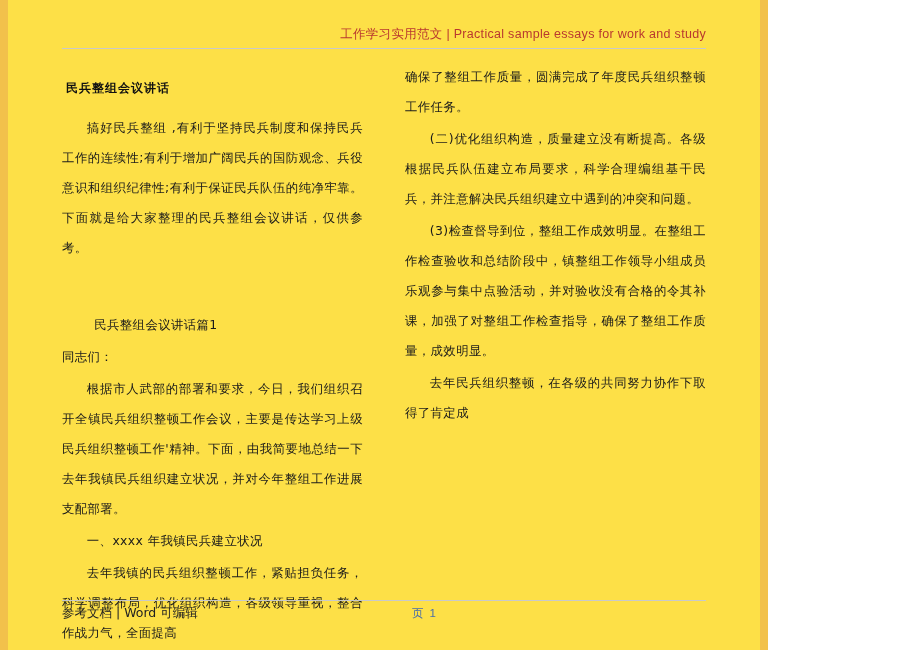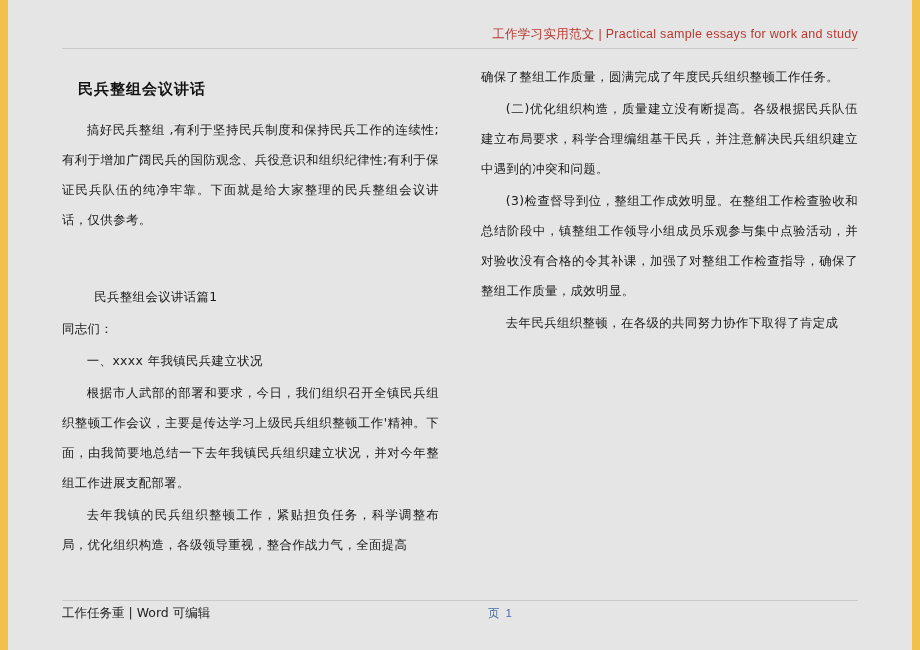--- a/index.html
+++ b/index.html
@@ -5,23 +5,23 @@
   html, body {
     margin: 0;
     padding: 0;
     background: #ffffff;
   }
   body {
     font-family: "DejaVu Sans", "Liberation Sans", sans-serif;
   }
   .page {
     position: relative;
-    width: 920px;
+    width: 768px;
     height: 650px;
-    background: #e5e5e5;
+    background: #fde047;
     box-sizing: border-box;
     overflow: hidden;
     text-decoration: underline;
   }
   
   .edge {
     position: absolute;
     top: 0;
     bottom: 0;
     width: 8px;
@@ -72,24 +72,24 @@
     right: 54px;
     bottom: 56px;
     display: flex;
     gap: 42px;
   }
   .col {
     width: 50%;
     box-sizing: border-box;
   }
   .doc-title {
-    font-size: 15px;
+    font-size: 12px;
     font-weight: bold;
     color: #111;
-    margin: 18px 0 16px 16px;
+    margin: 18px 0 16px 4px;
     letter-spacing: 1px;
     font-family: "DejaVu Sans", sans-serif;
   }
   p.para {
     font-size: 12.4px;
     color: #1a1a1a;
     line-height: 2.42;
     margin: 0 0 2px 0;
     text-align: justify;
     text-justify: inter-ideograph;
@@ -161,36 +161,36 @@
       <div class="header-rule"></div>
     </div>
 
     <div class="content">
 
       <div class="col left">
         <div class="doc-title">民兵整组会议讲话</div>
         <p class="para">搞好民兵整组 ,有利于坚持民兵制度和保持民兵工作的连续性;有利于增加广阔民兵的国防观念、兵役意识和组织纪律性;有利于保证民兵队伍的纯净牢靠。下面就是给大家整理的民兵整组会议讲话，仅供参考。</p>
         <p class="para indent1">民兵整组会议讲话篇1</p>
         <p class="para noindent">同志们：</p>
+        <p class="para">根据市人武部的部署和要求，今日，我们组织召开全镇民兵组织整顿工作会议，主要是传达学习上级民兵组织整顿工作'精神。下面，由我简要地总结一下去年我镇民兵组织建立状况，并对今年整组工作进展支配部署。</p>
         <p class="para">一、xxxx 年我镇民兵建立状况</p>
-        <p class="para">根据市人武部的部署和要求，今日，我们组织召开全镇民兵组织整顿工作会议，主要是传达学习上级民兵组织整顿工作'精神。下面，由我简要地总结一下去年我镇民兵组织建立状况，并对今年整组工作进展支配部署。</p>
         <p class="para">去年我镇的民兵组织整顿工作，紧贴担负任务，科学调整布局，优化组织构造，各级领导重视，整合作战力气，全面提高</p>
       </div>
 
       <div class="col right">
         <p class="para">确保了整组工作质量，圆满完成了年度民兵组织整顿工作任务。</p>
         <p class="para">(二)优化组织构造，质量建立没有断提高。各级根据民兵队伍建立布局要求，科学合理编组基干民兵，并注意解决民兵组织建立中遇到的冲突和问题。</p>
         <p class="para">(3)检查督导到位，整组工作成效明显。在整组工作检查验收和总结阶段中，镇整组工作领导小组成员乐观参与集中点验活动，并对验收没有合格的令其补课，加强了对整组工作检查指导，确保了整组工作质量，成效明显。</p>
         <p class="para">去年民兵组织整顿，在各级的共同努力协作下取得了肯定成</p>
       </div>
 
     </div>
 
     <div class="footer">
       <div class="footer-rule"></div>
-      <div class="footer-left">工作任务重 | Word 可编辑</div>
+      <div class="footer-left">参考文档 | Word 可编辑</div>
       <div class="footer-center">
         <span>页</span><span class="pg-num">1</span>
       </div>
     </div>
 
   </div>
 </div>
 
 </body></html>

